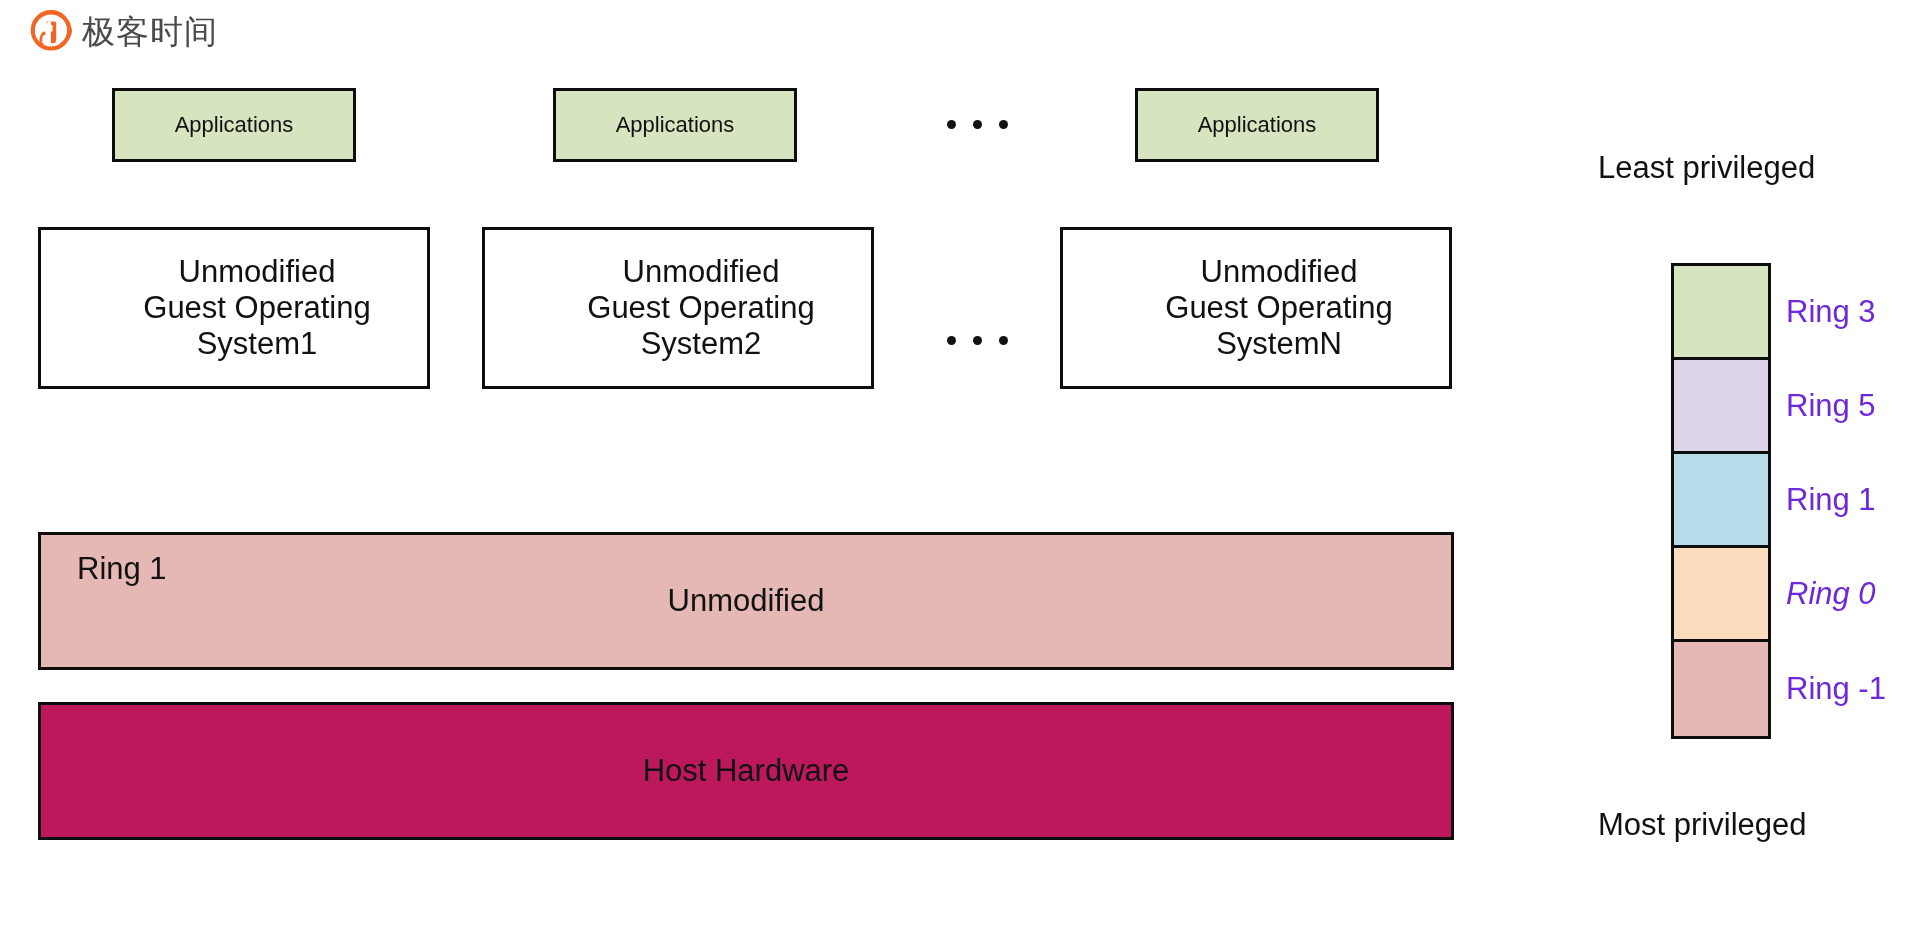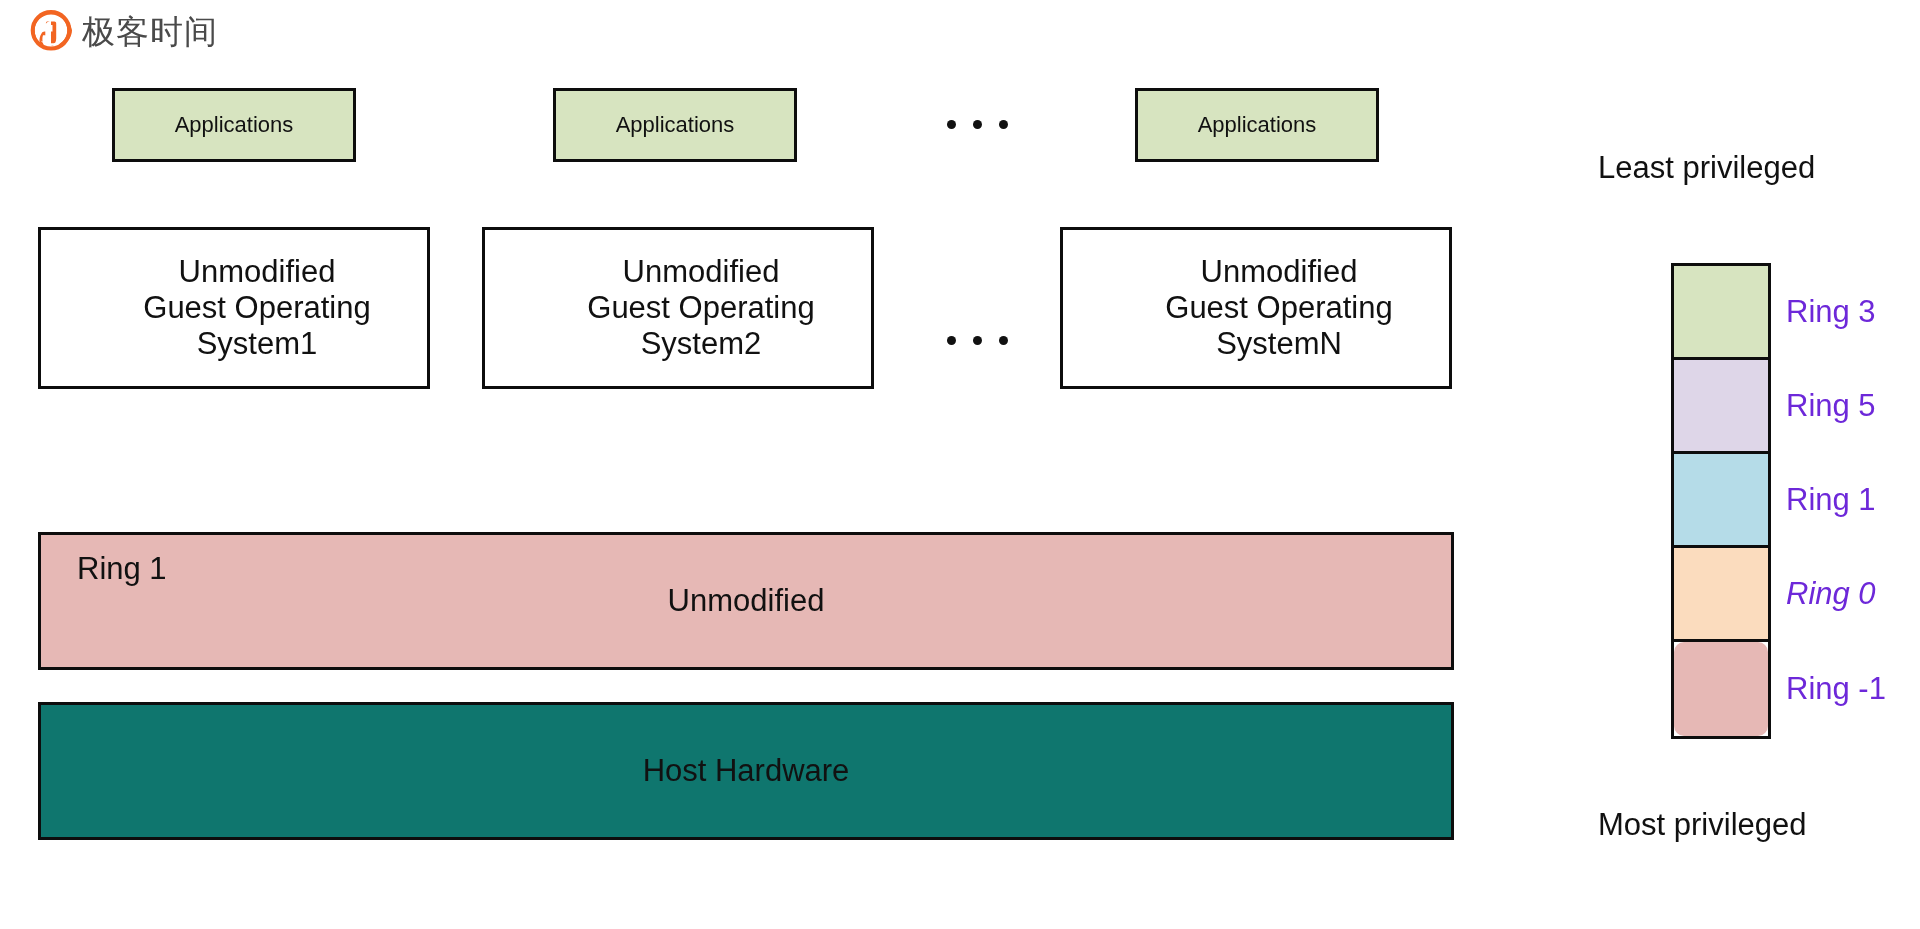--- a/index.html
+++ b/index.html
@@ -151,21 +151,21 @@
     width: 100px;
     border: 3px solid #0d0d0d;
     box-sizing: border-box;
   }
   #legend .swatch {
     position: relative;
     height: 94px;
     box-sizing: border-box;
     border-bottom: 3px solid #0d0d0d;
   }
-  #legend .swatch:last-child { border-bottom: none; border-radius: 10px; }
+  #legend .swatch:last-child { border-bottom: none; }
   #legend .swatch .ring-label {
     position: absolute;
     left: 112px;
     top: 50%;
     transform: translateY(-50%);
     font-size: 31px;
     color: #6d28d9;
     white-space: nowrap;
   }
 </style>
@@ -209,21 +209,21 @@
   <span class="dot"></span>
   <span class="dot"></span>
   <span class="dot"></span>
 </div>
 
 <div class="band" id="hypervisor-band" style="background: rgb(230, 184, 181);">
   <span class="corner-label">Ring 1</span>
   <span class="band-label">Unmodified</span>
 </div>
 
-<div class="band" id="host-band" style="background: #0f766e;">
+<div class="band" id="host-band" style="background: #be185d;">
   <span class="band-label">Host Hardware</span>
 </div>
 
 <div id="legend">
   <span class="cap top">Least privileged</span>
 
   <div class="stack">
     <div class="swatch" style="background: rgb(215, 228, 192);">
       <span class="ring-label">Ring 3</span>
     </div>

